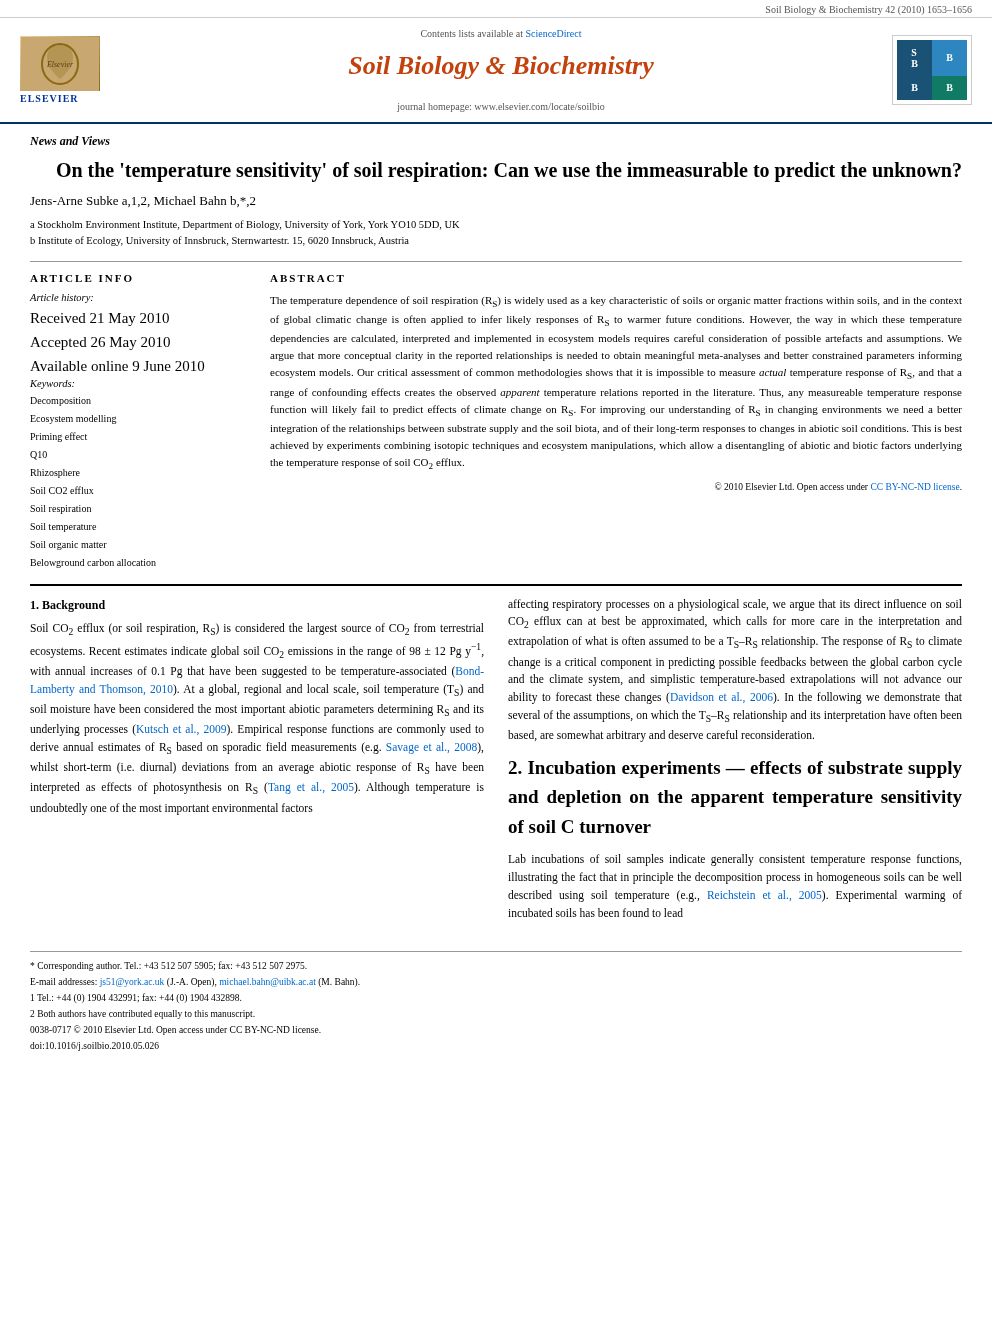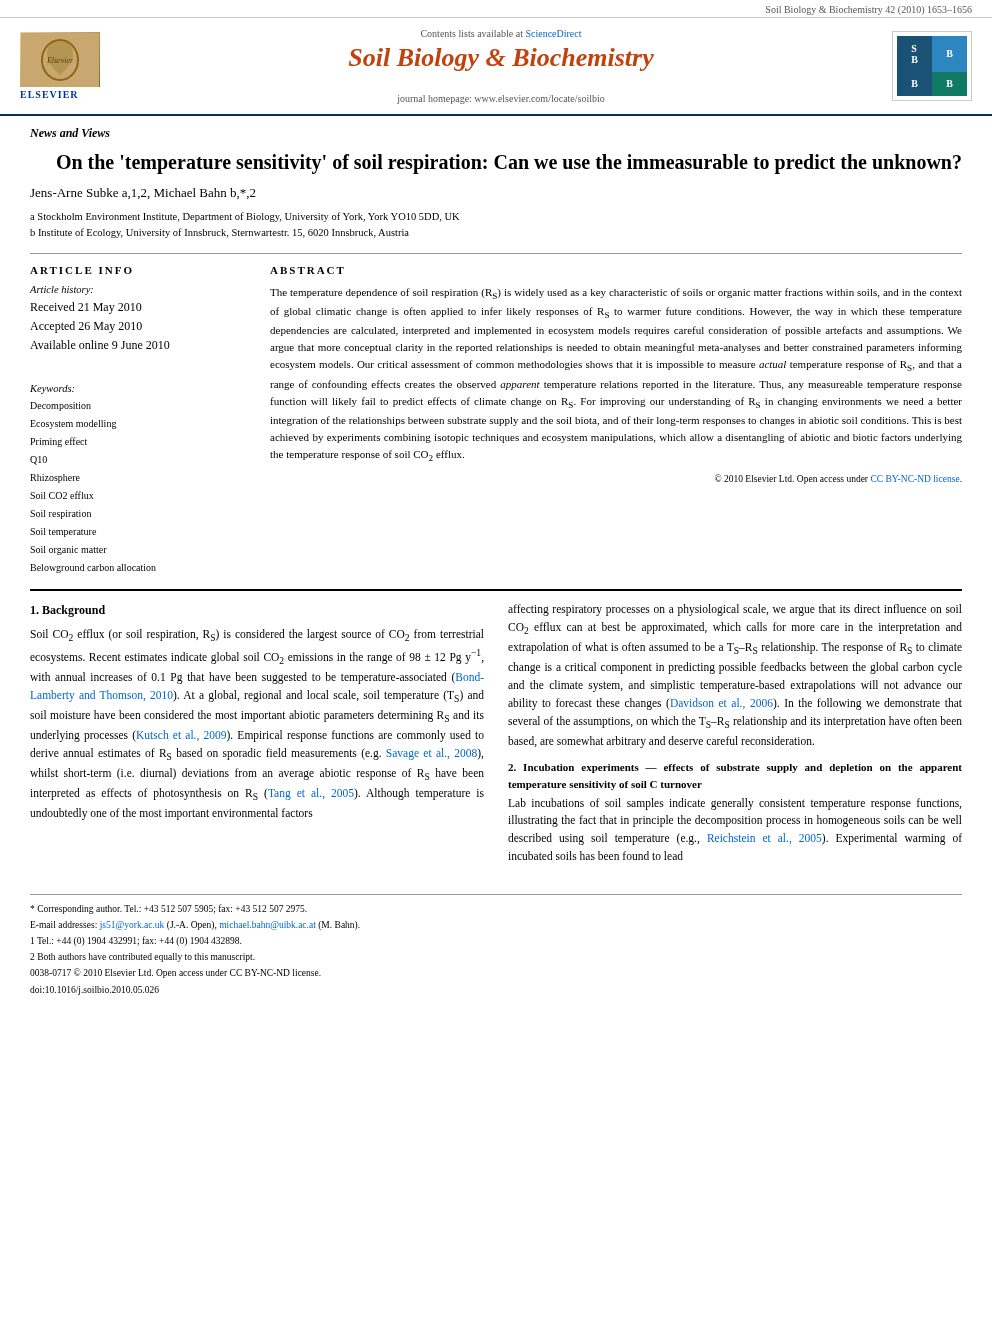--- a/index.html
+++ b/index.html
@@ -54,21 +54,21 @@
     }
 
     .journal-title-center {
       flex: 1;
       text-align: center;
     }
 
     .sciencedirect-link {
       font-size: 10px;
       color: #555;
-      margin-bottom: 4px;
+      margin-bottom: 12px;
     }
 
     .sciencedirect-link a {
       color: #0066cc;
       text-decoration: none;
     }
 
     .journal-name {
       font-size: 26px;
       font-style: italic;
@@ -181,23 +181,23 @@
     }
 
     .info-section-title {
       font-style: italic;
       font-size: 10.5px;
       margin-bottom: 3px;
       color: #000;
     }
 
     .info-dates {
-      font-size: 12px;
+      font-size: 15px;
       line-height: 1.6;
-      margin-bottom: 28px;
+      margin-bottom: 0;
     }
 
     .keywords-title {
       font-style: italic;
       font-size: 10.5px;
       margin-bottom: 3px;
     }
 
     .keywords-list {
       font-size: 10px;
@@ -269,22 +269,22 @@
       line-height: 1.7;
     }
 
     .footnotes-area a {
       color: #0066cc;
       text-decoration: none;
     }
 
     .bottom-section-heading {
       font-weight: bold;
-      font-size: 11px;
-      margin-bottom: 2px;
+      font-size: 19px;
+      margin-bottom: 10px;
     }
   </style>
 </head>
 <body>
 
 <div class="top-bar">
   <span>Soil Biology &amp; Biochemistry 42 (2010) 1653–1656</span>
 </div>
 
 <div class="journal-header">

